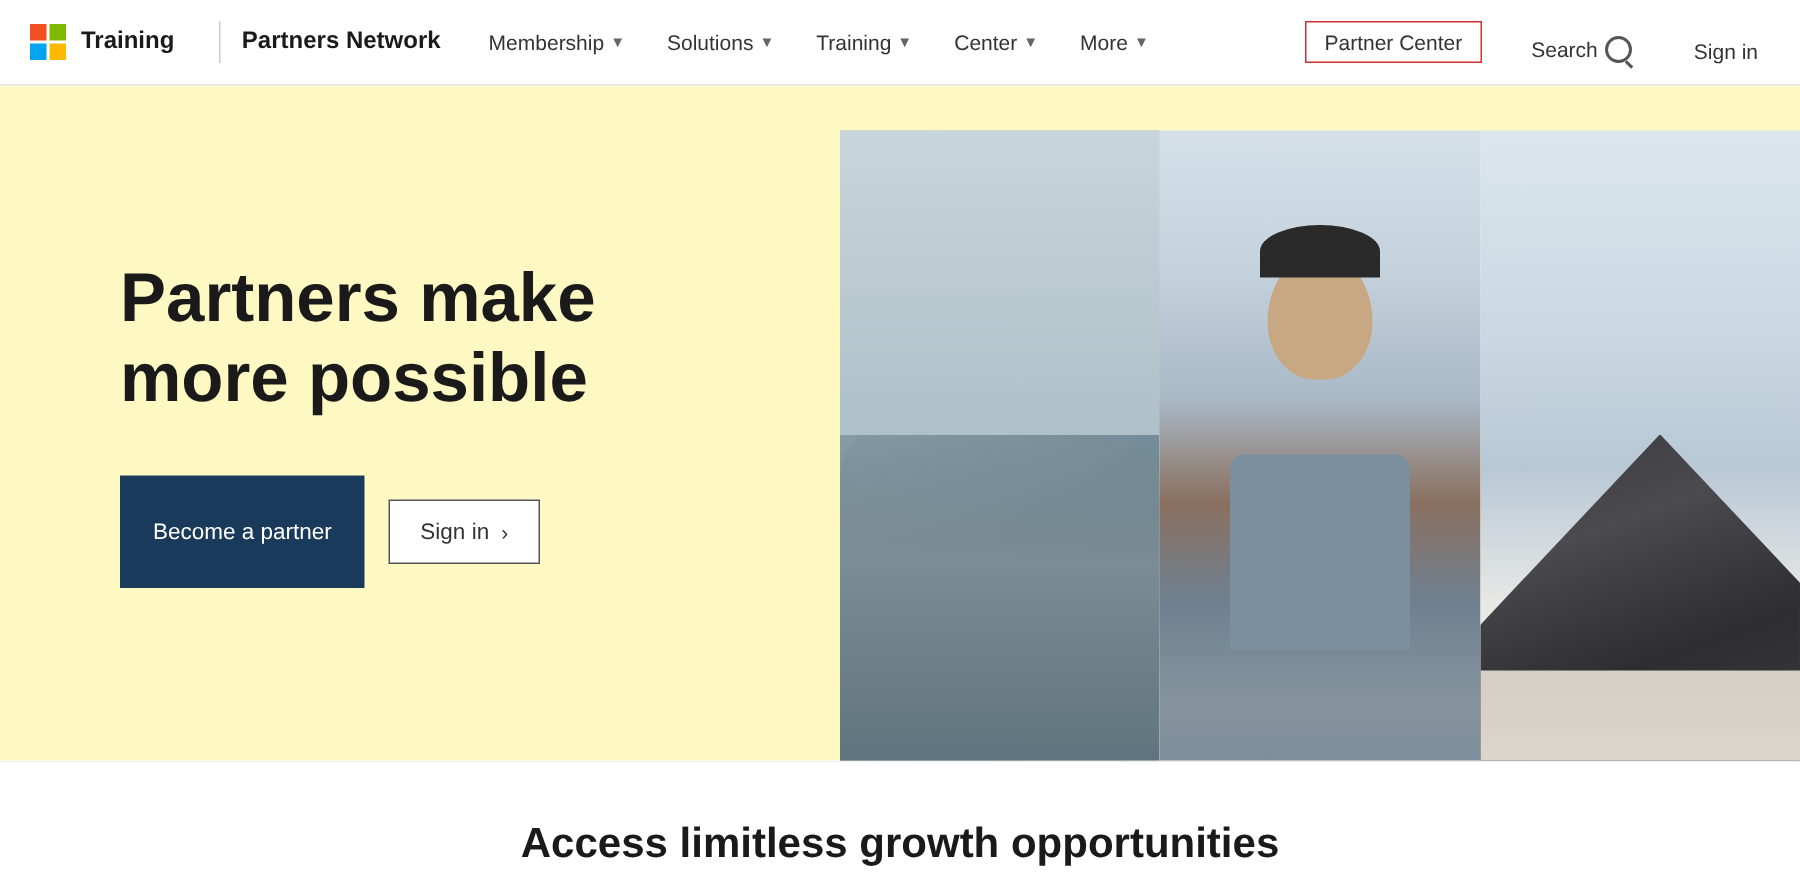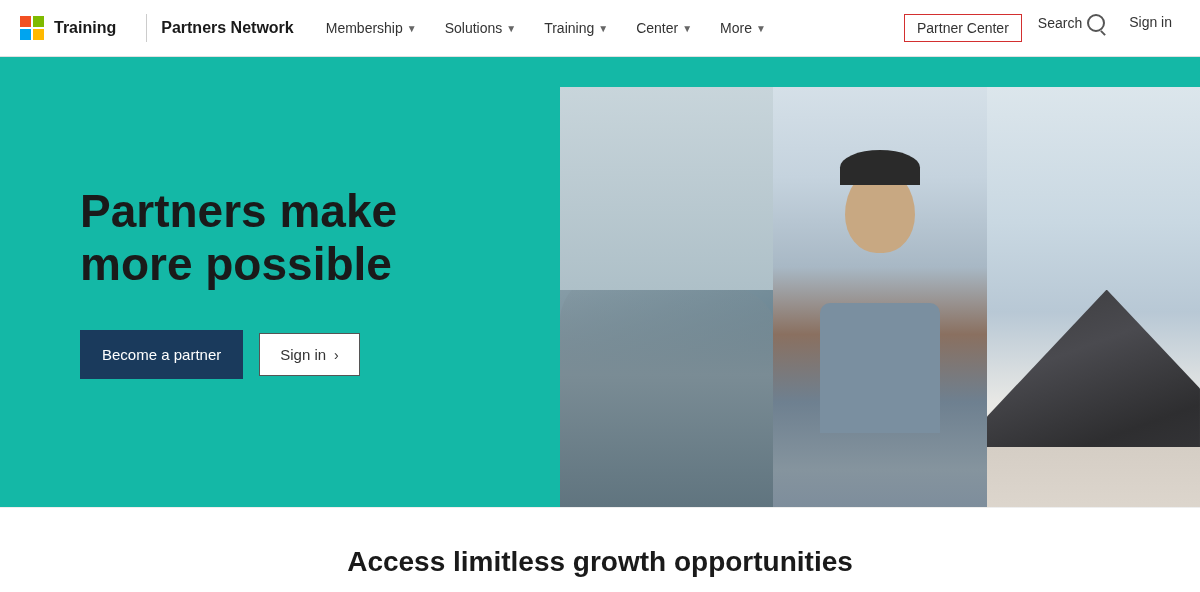--- a/index.html
+++ b/index.html
@@ -63,22 +63,22 @@
       white-space: nowrap;
       text-decoration: none;
       text-align: center;
     }
     .chevron-down {
       font-size: 10px;
       color: #666;
     }
     .nav-actions {
       display: flex;
-      align-items: flex-start;
-      gap: 6px;
+      align-items: flex-end;
+      gap: 23px;
     }
     .partner-center-btn {
       border: 1.5px solid #d32f2f;
       color: #333;
       background: #fff;
       padding: 5px 12px;
       font-size: 14px;
       cursor: pointer;
       white-space: nowrap;
     }
@@ -114,21 +114,21 @@
       color: #333;
       cursor: pointer;
       padding: 0 8px;
       white-space: nowrap;
     }
 
     
     .hero {
       display: flex;
       height: 450px;
-      background: #14b8a6;
+      background: #fef9c3;
       position: relative;
     }
     .hero-left {
       flex: 1;
       display: flex;
       flex-direction: column;
       justify-content: center;
       padding: 60px 60px 60px 80px;
       max-width: 560px;
     }
@@ -141,21 +141,21 @@
     }
     .hero-buttons {
       display: flex;
       gap: 16px;
       align-items: center;
     }
     .btn-become {
       background: #1a3a5c;
       color: #fff;
       border: none;
-      padding: 16px 22px;
+      padding: 29px 22px;
       font-size: 15px;
       cursor: pointer;
       font-weight: 500;
       text-align: right;
     }
     .btn-signin {
       background: #fff;
       color: #333;
       border: 1.5px solid #555;
       padding: 12px 20px;

